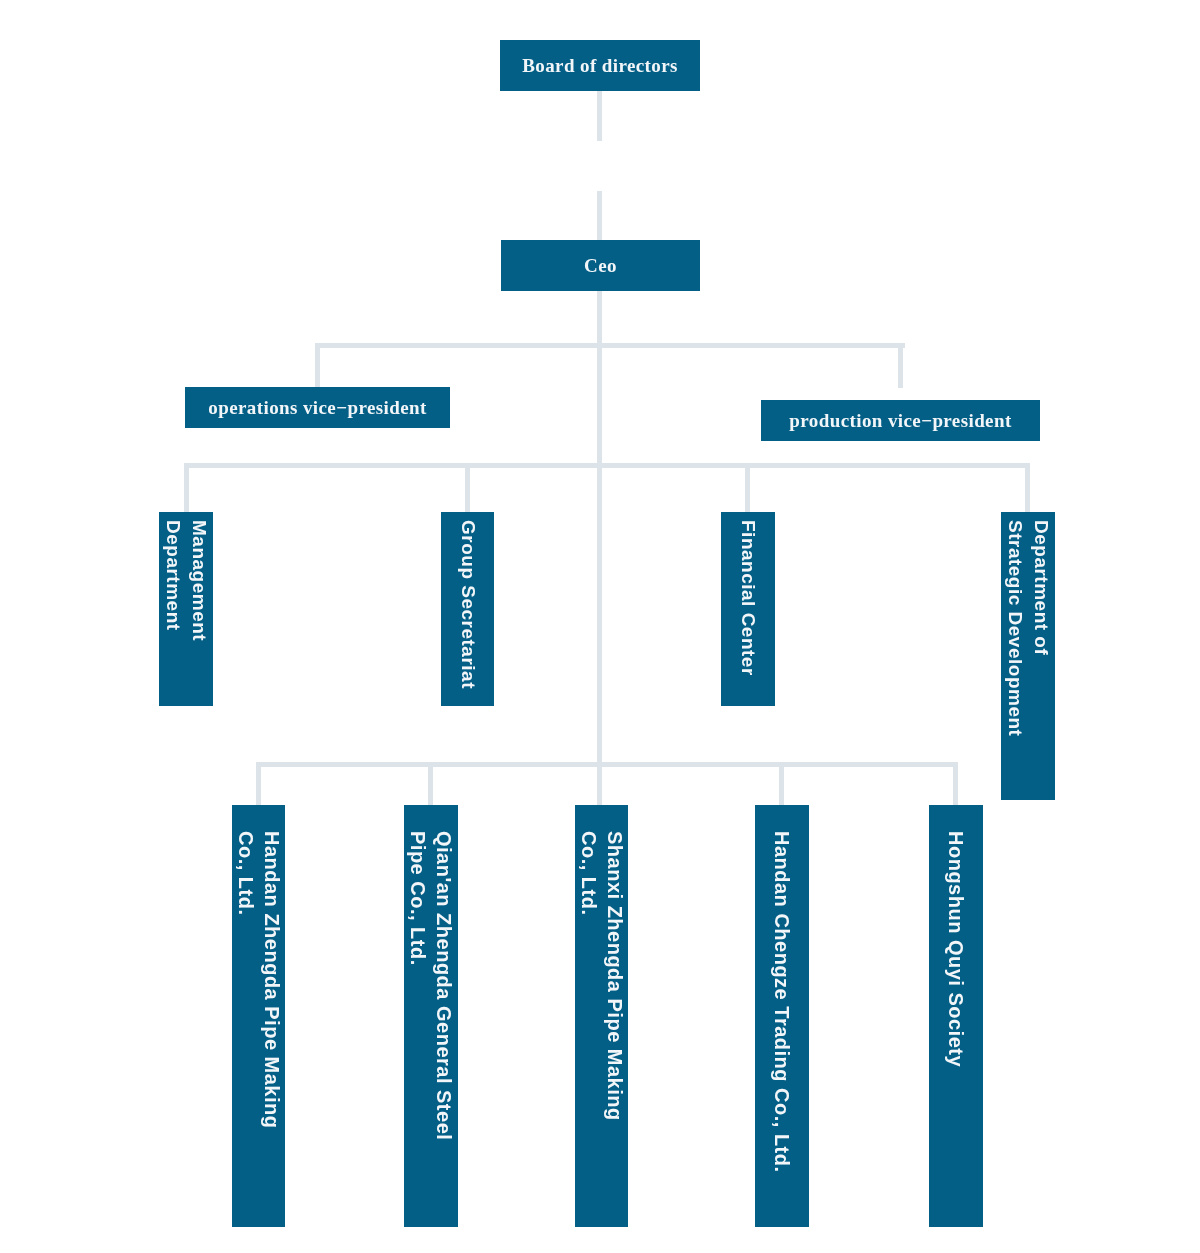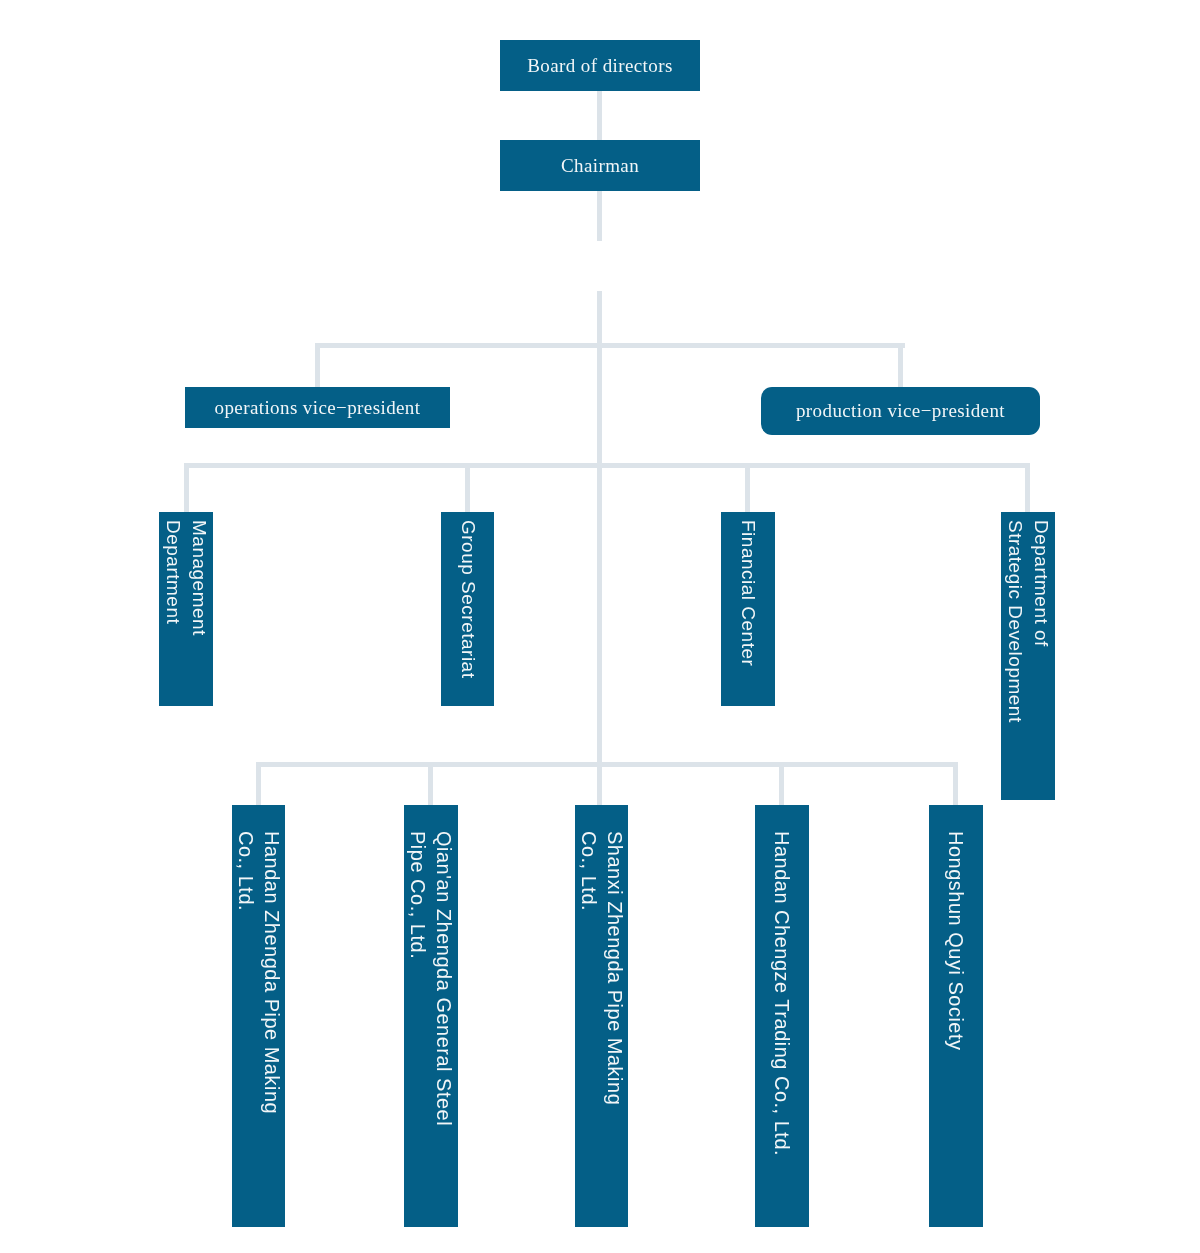--- a/index.html
+++ b/index.html
@@ -7,20 +7,21 @@
     --node-text:#f2f6f8;
     --connector:#dce3e9;
     --bg:#ffffff;
   }
   html,body{margin:0;padding:0;background:var(--bg);}
   .canvas{
     position:relative;
     width:1200px;height:1253px;
     background:var(--bg);
     overflow:hidden;
+    font-weight:bold;
   }
   
   .c{
     position:absolute;
     background:var(--connector);
     z-index:1;
   }
   
   .hnode{
     position:absolute;
@@ -51,21 +52,21 @@
     justify-content:flex-start;
   }
   .tier5{font-size:19px;padding:8px 0;}
   .tier6{font-size:20px;padding:26px 0;}
 
   
   #n-board    {left:500px;top:40px;width:200px;height:51px;}
   #n-chairman {left:500px;top:140px;width:200px;height:51px;}
   #n-ceo      {left:501px;top:240px;width:199px;height:51px;}
   #n-ops      {left:185px;top:387px;width:265px;height:41px;text-align:center;}
-  #n-prod     {left:761px;top:387px;width:279px;height:48px;border-radius:11px;}
+  #n-prod     {left:761px;top:400px;width:279px;height:41px;}
   #n-mgmt     {left:159px;top:512px;width:54px;height:178px;}
   #n-gsec     {left:441px;top:512px;width:53px;height:178px;}
   #n-fin      {left:721px;top:512px;width:54px;height:178px;}
   #n-strat    {left:1001px;top:512px;width:54px;height:272px;}
   #n-hzp      {left:232px;top:805px;width:53px;height:370px;}
   #n-qzg      {left:404px;top:805px;width:54px;height:370px;}
   #n-szp      {left:575px;top:805px;width:53px;height:370px;}
   #n-hct      {left:755px;top:805px;width:54px;height:370px;}
   #n-hqs      {left:929px;top:805px;width:54px;height:370px;}
 
@@ -103,21 +104,21 @@
   <div class="c" id="c-v5b"></div>
   <div class="c" id="c-v5c"></div>
   <div class="c" id="c-v5d"></div>
   <div class="c" id="c-h6"></div>
   <div class="c" id="c-v6a"></div>
   <div class="c" id="c-v6b"></div>
   <div class="c" id="c-v6d"></div>
   <div class="c" id="c-v6e"></div>
 
   <div class="hnode" id="n-board">Board of directors</div>
-  <div class="hnode" id="n-chairman">Chairman</div>
+  <div class="hnode" id="n-ceo">Ceo</div>
 
   <div class="hnode" id="n-ops">operations vice−president</div>
   <div class="hnode" id="n-prod">production vice−president</div>
 
   <div class="vnode tier5" id="n-mgmt">Management
 Department</div>
   <div class="vnode tier5" id="n-gsec">Group Secretariat</div>
   <div class="vnode tier5" id="n-fin">Financial Center</div>
   <div class="vnode tier5" id="n-strat">Department of
 Strategic Development</div>

